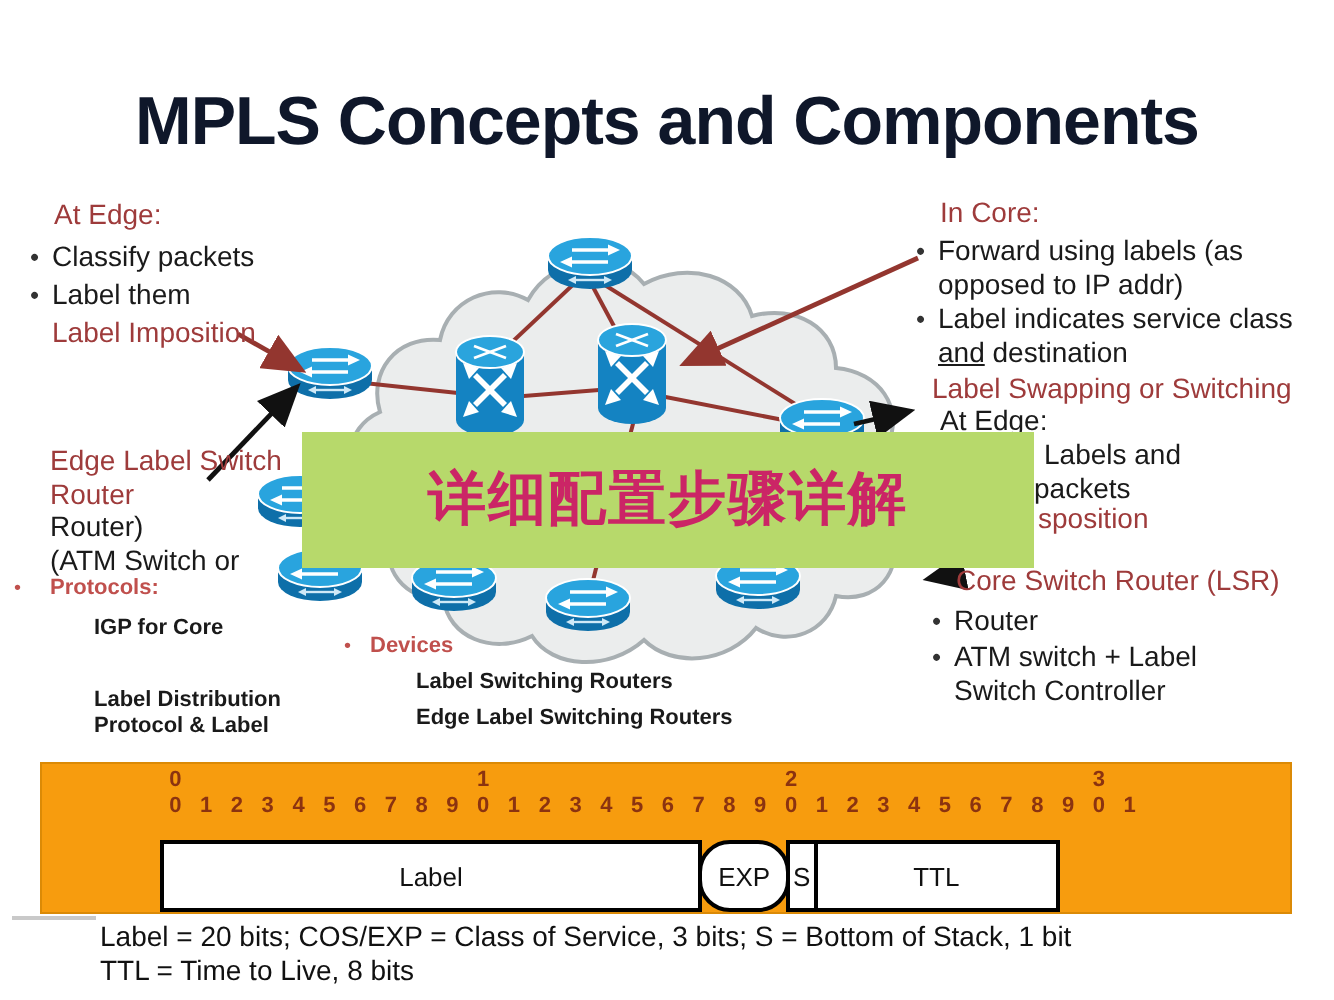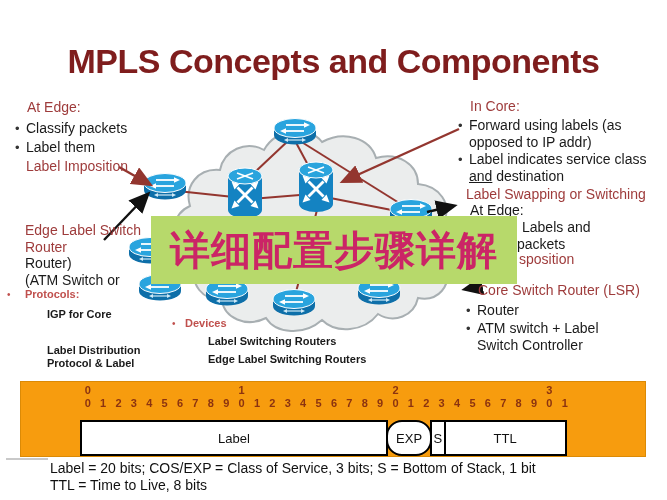--- a/index.html
+++ b/index.html
@@ -3,36 +3,36 @@
 <meta charset="utf-8">
 <style>
   html,body{margin:0;padding:0;background:#ffffff;}
   .slide{
     position:relative;width:667px;height:500px;overflow:hidden;background:#ffffff;
     font-family:"Liberation Sans","DejaVu Sans",sans-serif;color:#1a1a1a;
   }
   .abs{position:absolute;}
   .title{
     left:0;top:42px;width:667px;text-align:center;
-    font-size:34px;font-weight:700;letter-spacing:-0.5px;color:#7f1d1d;z-index:2;
+    font-size:34px;font-weight:700;letter-spacing:-0.5px;color:#0f172a;z-index:2;
   }
   .maroon{color:#9e3b3b;}
   .redlabel{color:#c0504d;font-weight:700;}
   .t14{font-size:14px;line-height:17px;}
   .t11{font-size:11px;line-height:13px;font-weight:700;}
   .bullet{position:absolute;font-size:13px;color:#333;}
   .txt{z-index:2;white-space:nowrap;}
   .und{text-decoration:underline;margin-top:12px;}
   #diagram{position:absolute;left:0;top:0;width:667px;height:500px;z-index:1;}
   .banner{
     left:151px;top:216px;width:366px;height:68px;z-index:3;
     background:#b7d96b;display:flex;align-items:center;justify-content:center;
   }
   .banner span{
-    font-size:40px;font-weight:700;color:#cb2566;letter-spacing:1px;white-space:nowrap;
+    font-size:29px;font-weight:700;color:#cb2566;letter-spacing:1px;white-space:nowrap;
   }
   .band{
     left:20px;top:381px;width:626px;height:76px;background:#f79c0e;
     border:1px solid #db8a06;box-sizing:border-box;z-index:2;
   }
   .bitrow{position:absolute;left:59px;display:flex;}
   .bitrow .cell{
     width:15.4px;text-align:center;font-size:11px;font-weight:700;color:#8b3310;
   }
   .fieldsrow{position:absolute;left:59px;top:38px;display:flex;}
@@ -256,21 +256,21 @@
         <span class="cell">4</span>
         <span class="cell">5</span>
         <span class="cell">6</span>
         <span class="cell">7</span>
         <span class="cell">8</span>
         <span class="cell">9</span>
         <span class="cell">0</span>
         <span class="cell">1</span>
       </div>
     <div class="fieldsrow" id="fieldsRow">
-        <div class="fieldbox" style="width: 308px;">Label</div>
+        <div class="fieldbox" style="width: 271px;">Label</div>
         <div class="fieldbox" style="width: 46.2px; border-radius: 16px;">EXP</div>
         <div class="fieldbox" style="width: 15.4px;">S</div>
         <div class="fieldbox" style="width: 123.2px;">TTL</div>
       </div>
   </div>
 
   <div class="abs strayline"></div>
   <div class="abs txt caption" style="top:460px;">Label = 20 bits; COS/EXP = Class of Service, 3 bits; S = Bottom of Stack, 1 bit</div>
   <div class="abs txt caption" style="top:477px;">TTL = Time to Live, 8 bits</div>
 

